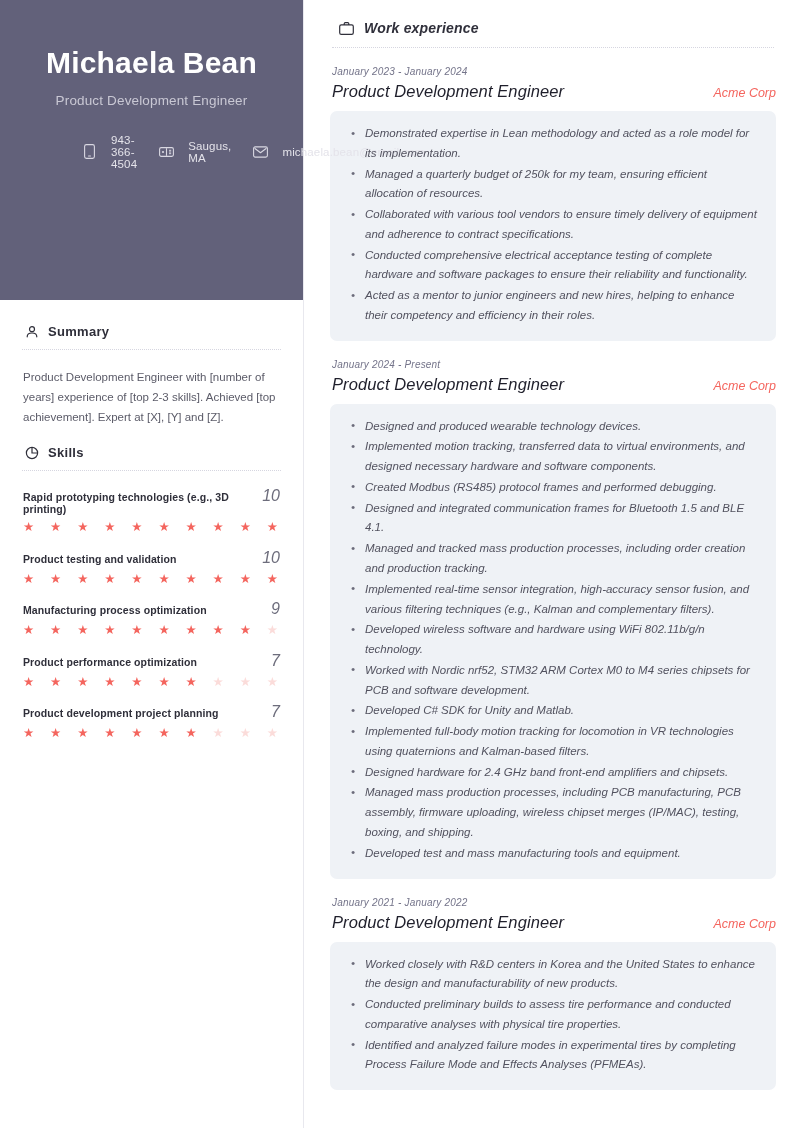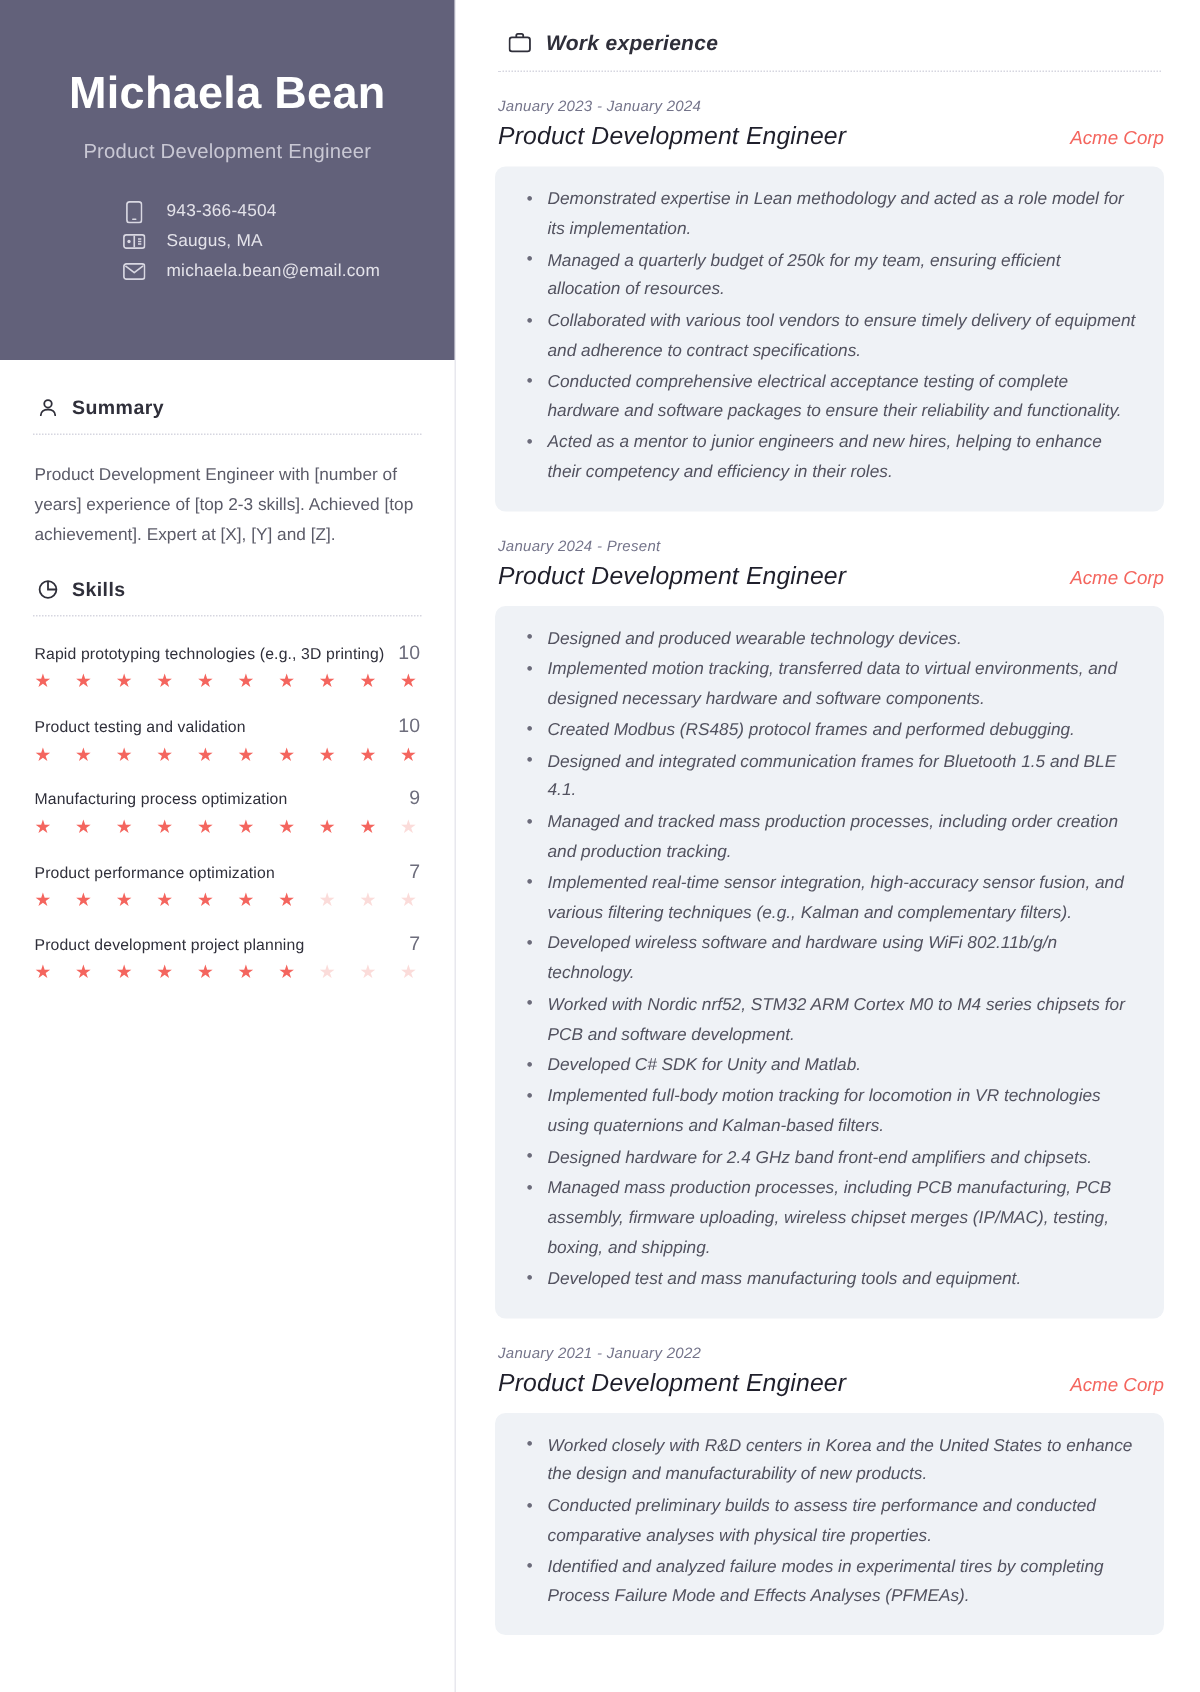--- a/index.html
+++ b/index.html
@@ -26,21 +26,21 @@
     width: 304px;
     flex: 0 0 304px;
     background: #ffffff;
     position: relative;
     border-right: 1px solid #e8e8ee;
   }
 
   .sidebar-hero {
     background: #62617a;
     padding: 40px 30px 34px 30px;
-    height: 240px;
+    height: 300px;
   }
 
   .name {
     color: #ffffff;
     font-size: 30px;
     font-weight: 700;
     letter-spacing: 0.2px;
     text-align: center;
     line-height: 1.15;
     margin-top: 6px;
@@ -51,22 +51,22 @@
     font-size: 13.5px;
     font-weight: 400;
     text-align: center;
     margin-top: 12px;
     letter-spacing: 0.15px;
   }
 
   .contact-list {
     margin-top: 26px;
     display: flex;
-    flex-direction: column;
-    gap: 5px;
+    flex-direction: row;
+    gap: 22px;
     padding-left: 52px;
   }
 
   .contact-row {
     display: flex;
     align-items: center;
     gap: 14px;
   }
 
   .contact-icon {
@@ -131,29 +131,30 @@
 
   .skill-row {
     display: flex;
     align-items: baseline;
     justify-content: space-between;
     gap: 8px;
   }
 
   .skill-name {
     font-size: 10.5px;
-    font-weight: 400;
+    font-weight: 700;
     color: #2f2f3a;
     letter-spacing: 0.1px;
   }
 
   .skill-score {
-    font-size: 13px;
+    font-size: 16px;
     color: #6d6d7c;
     flex: 0 0 auto;
+    font-style: italic;
   }
 
   .stars {
     margin-top: 6px;
     display: flex;
     justify-content: space-between;
     width: 100%;
     padding-right: 2px;
   }
 

